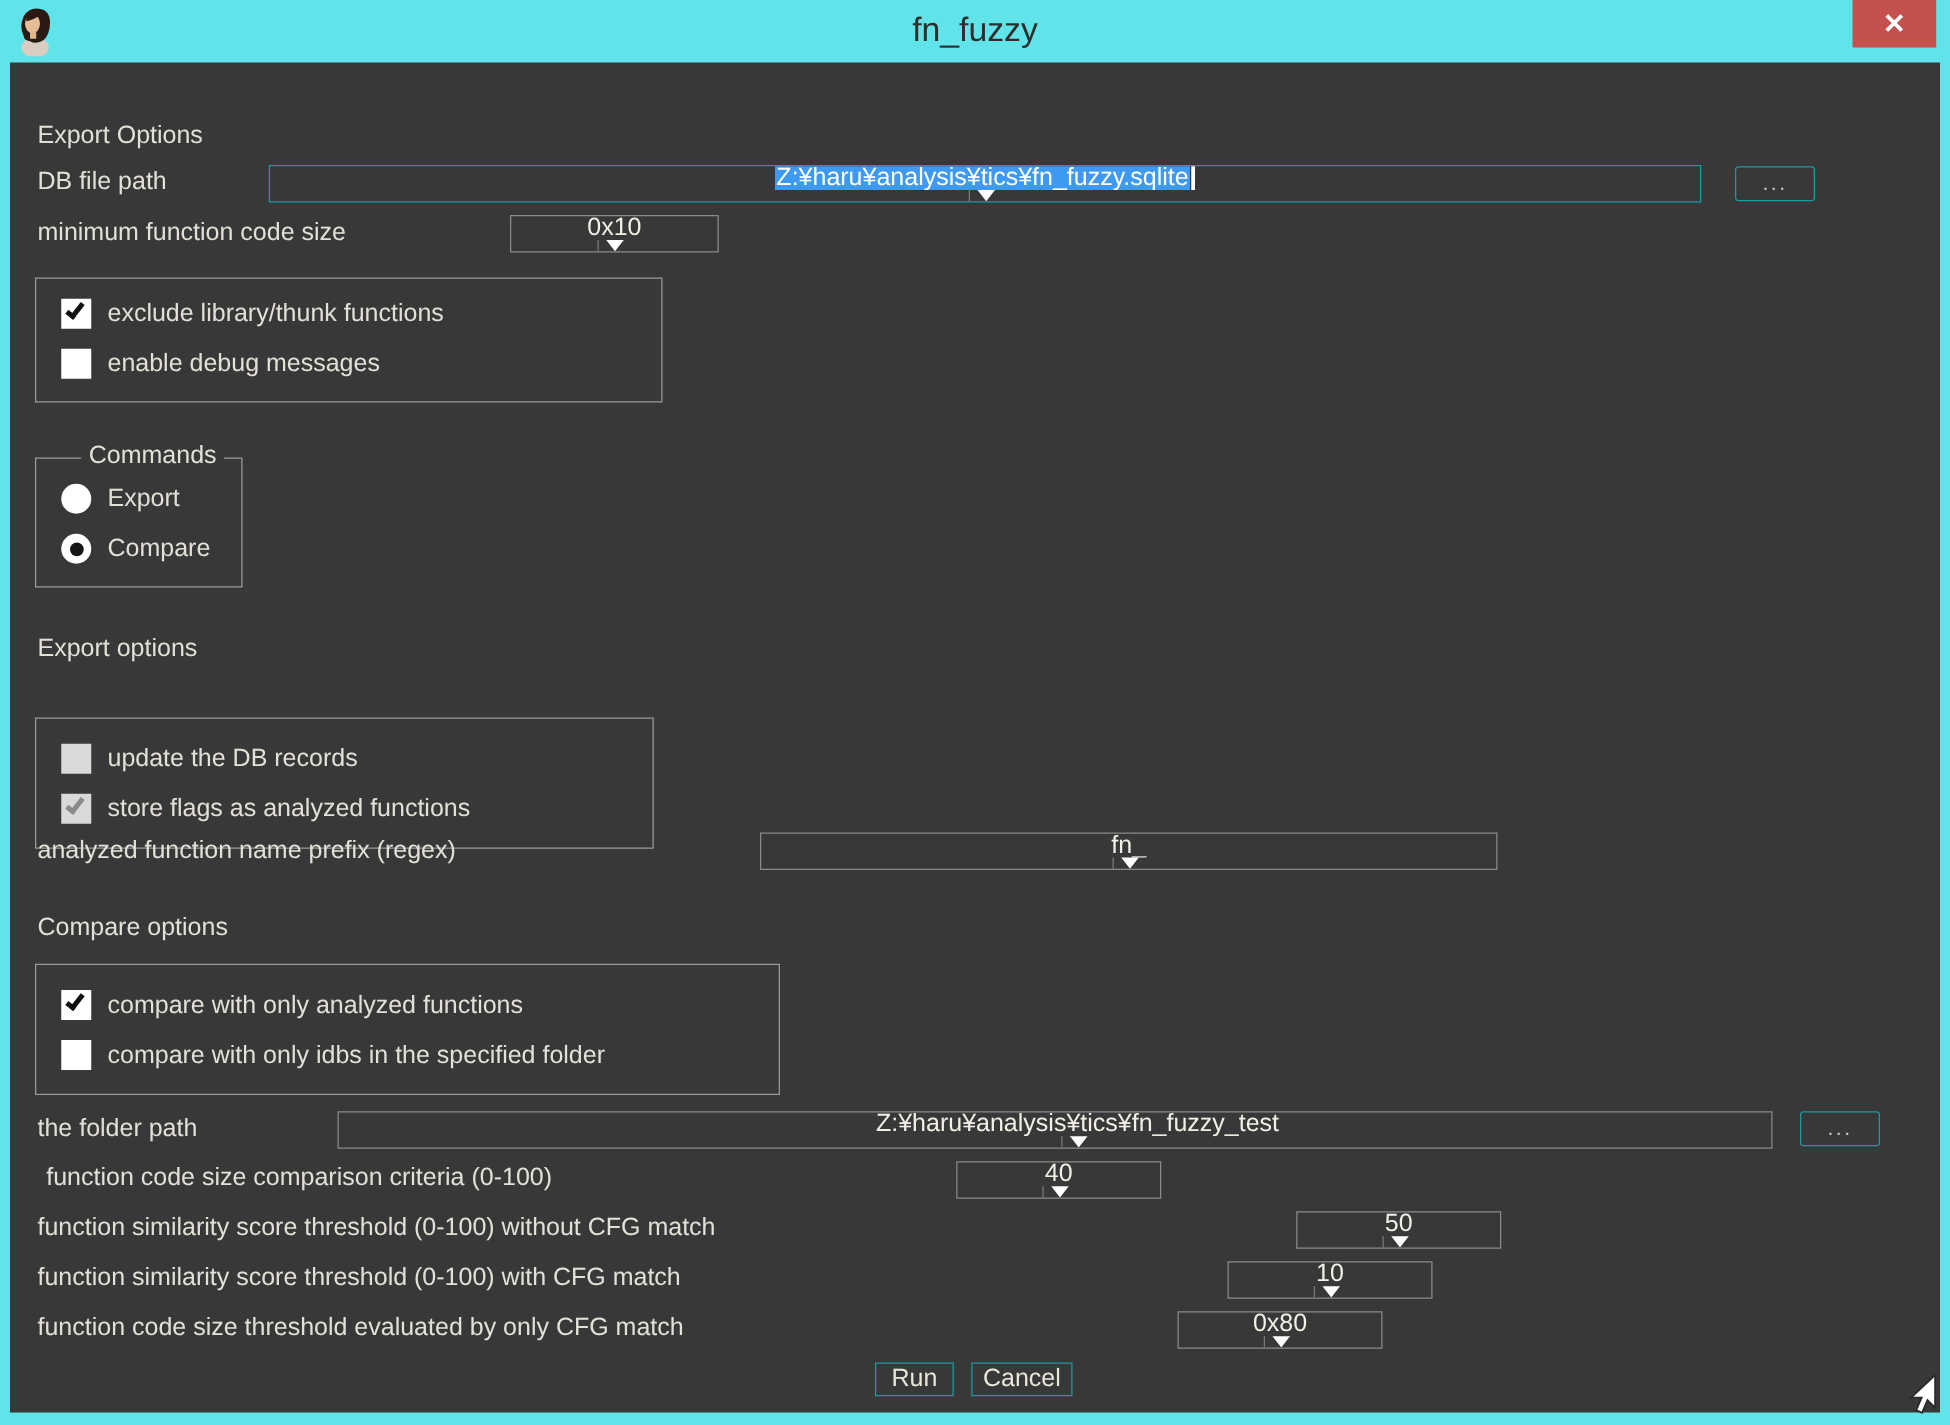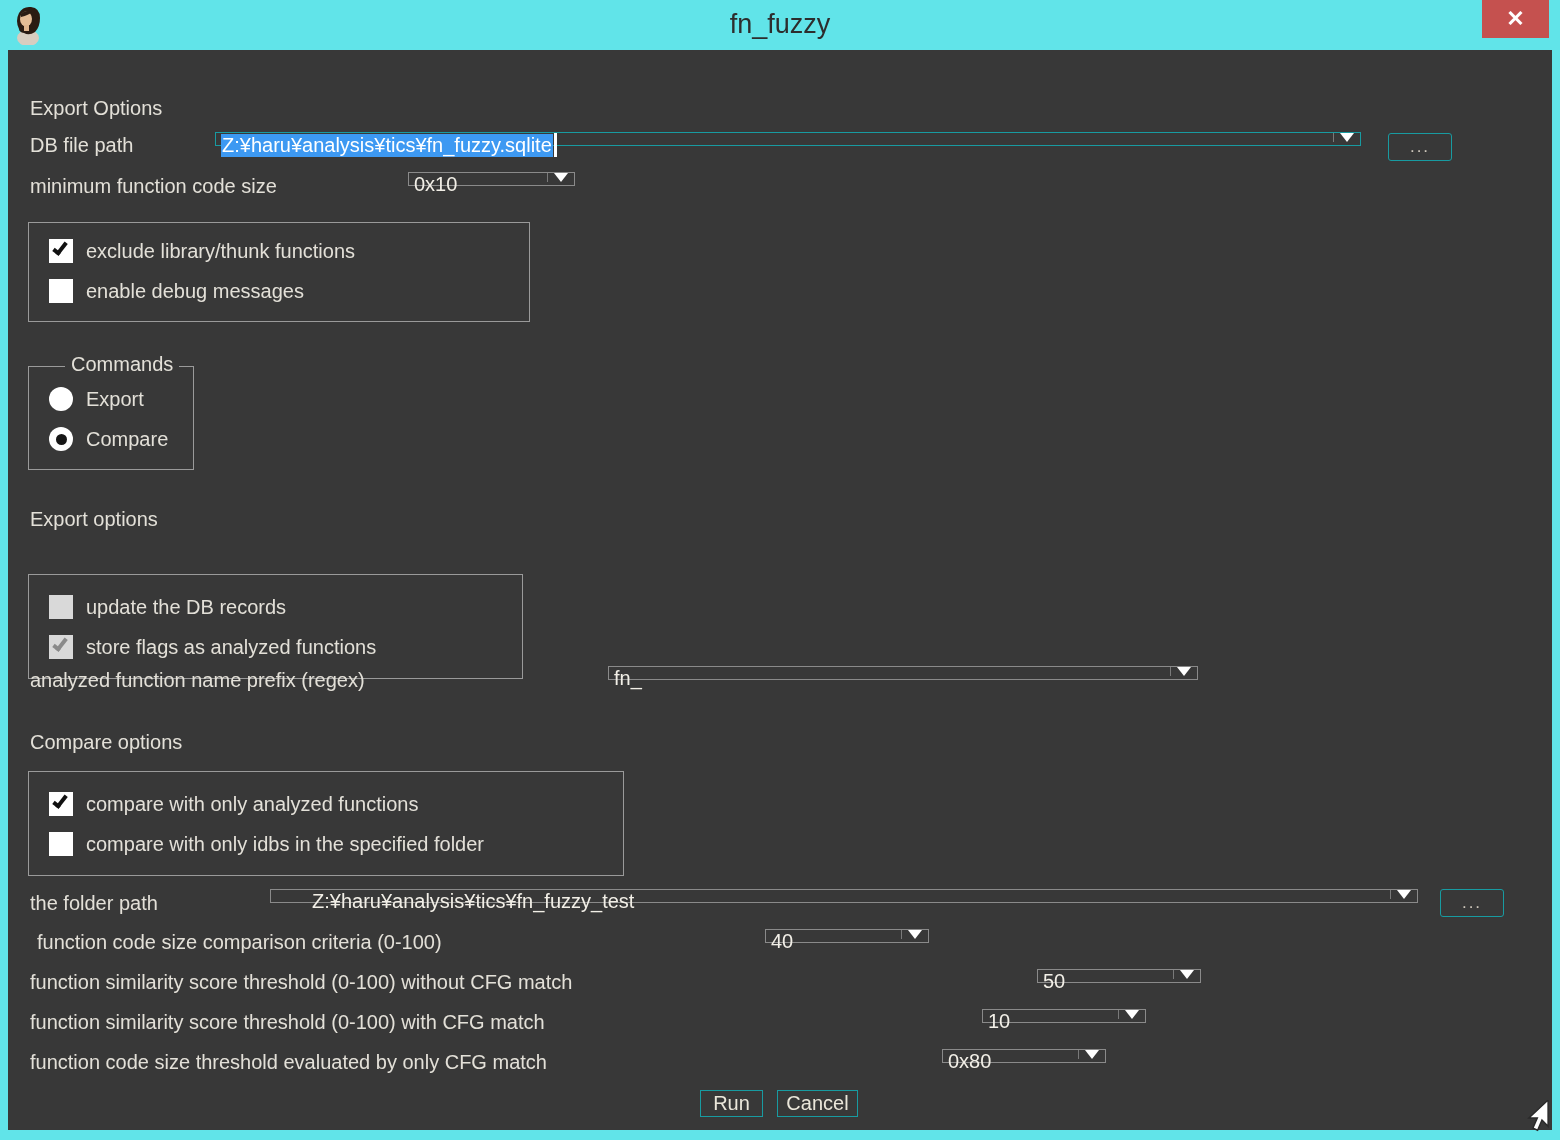--- a/index.html
+++ b/index.html
@@ -24,22 +24,22 @@
   }
   
   .content {
     position:absolute; left:8px; top:50px; width:1544px; height:1080px;
     background:#383838; color:#e3e0d8;
   }
   .heading, .lbl { position:absolute; font-size:20px; color:#e3e0d8; white-space:nowrap; }
 
   
   .combo {
-    position:absolute; height:14px; background:#383838;
-    border:1px solid #8a8a8a; display:flex; align-items:flex-start;
+    position:absolute; height:30px; background:#383838;
+    border:1px solid #8a8a8a; display:flex; align-items:center;flex-direction:column;
   }
   .combo.focused { border:1px solid #189ba1; }
   .combo .val {
     flex:1; display:flex; align-items:center; padding:0 5px;
     font-size:20px; color:#f2efe7; white-space:nowrap; overflow:hidden;
   }
   .combo .val .sel { background:#3d99f2; color:#ffffff; padding:0 1px; }
   .caret { display:inline-block; width:3px; height:24px; background:#ffffff; margin-left:1px; vertical-align:middle; }
   .combo .dd {
     width:27px; border-left:1px solid #7a7a7a;

